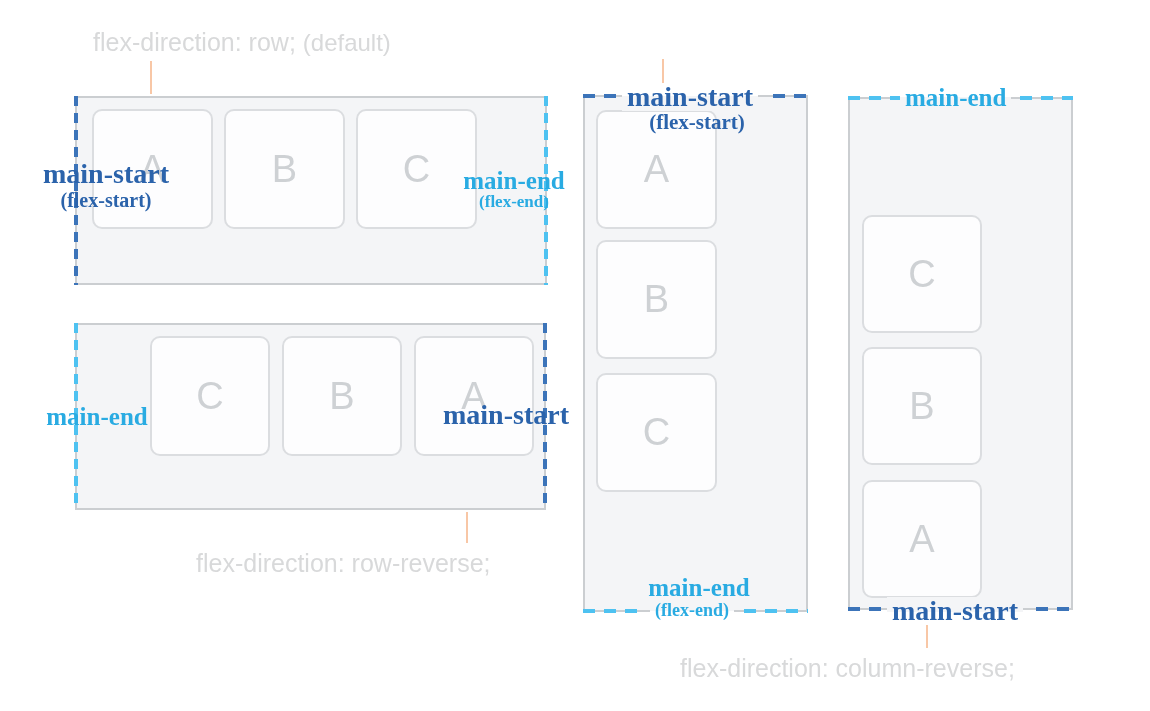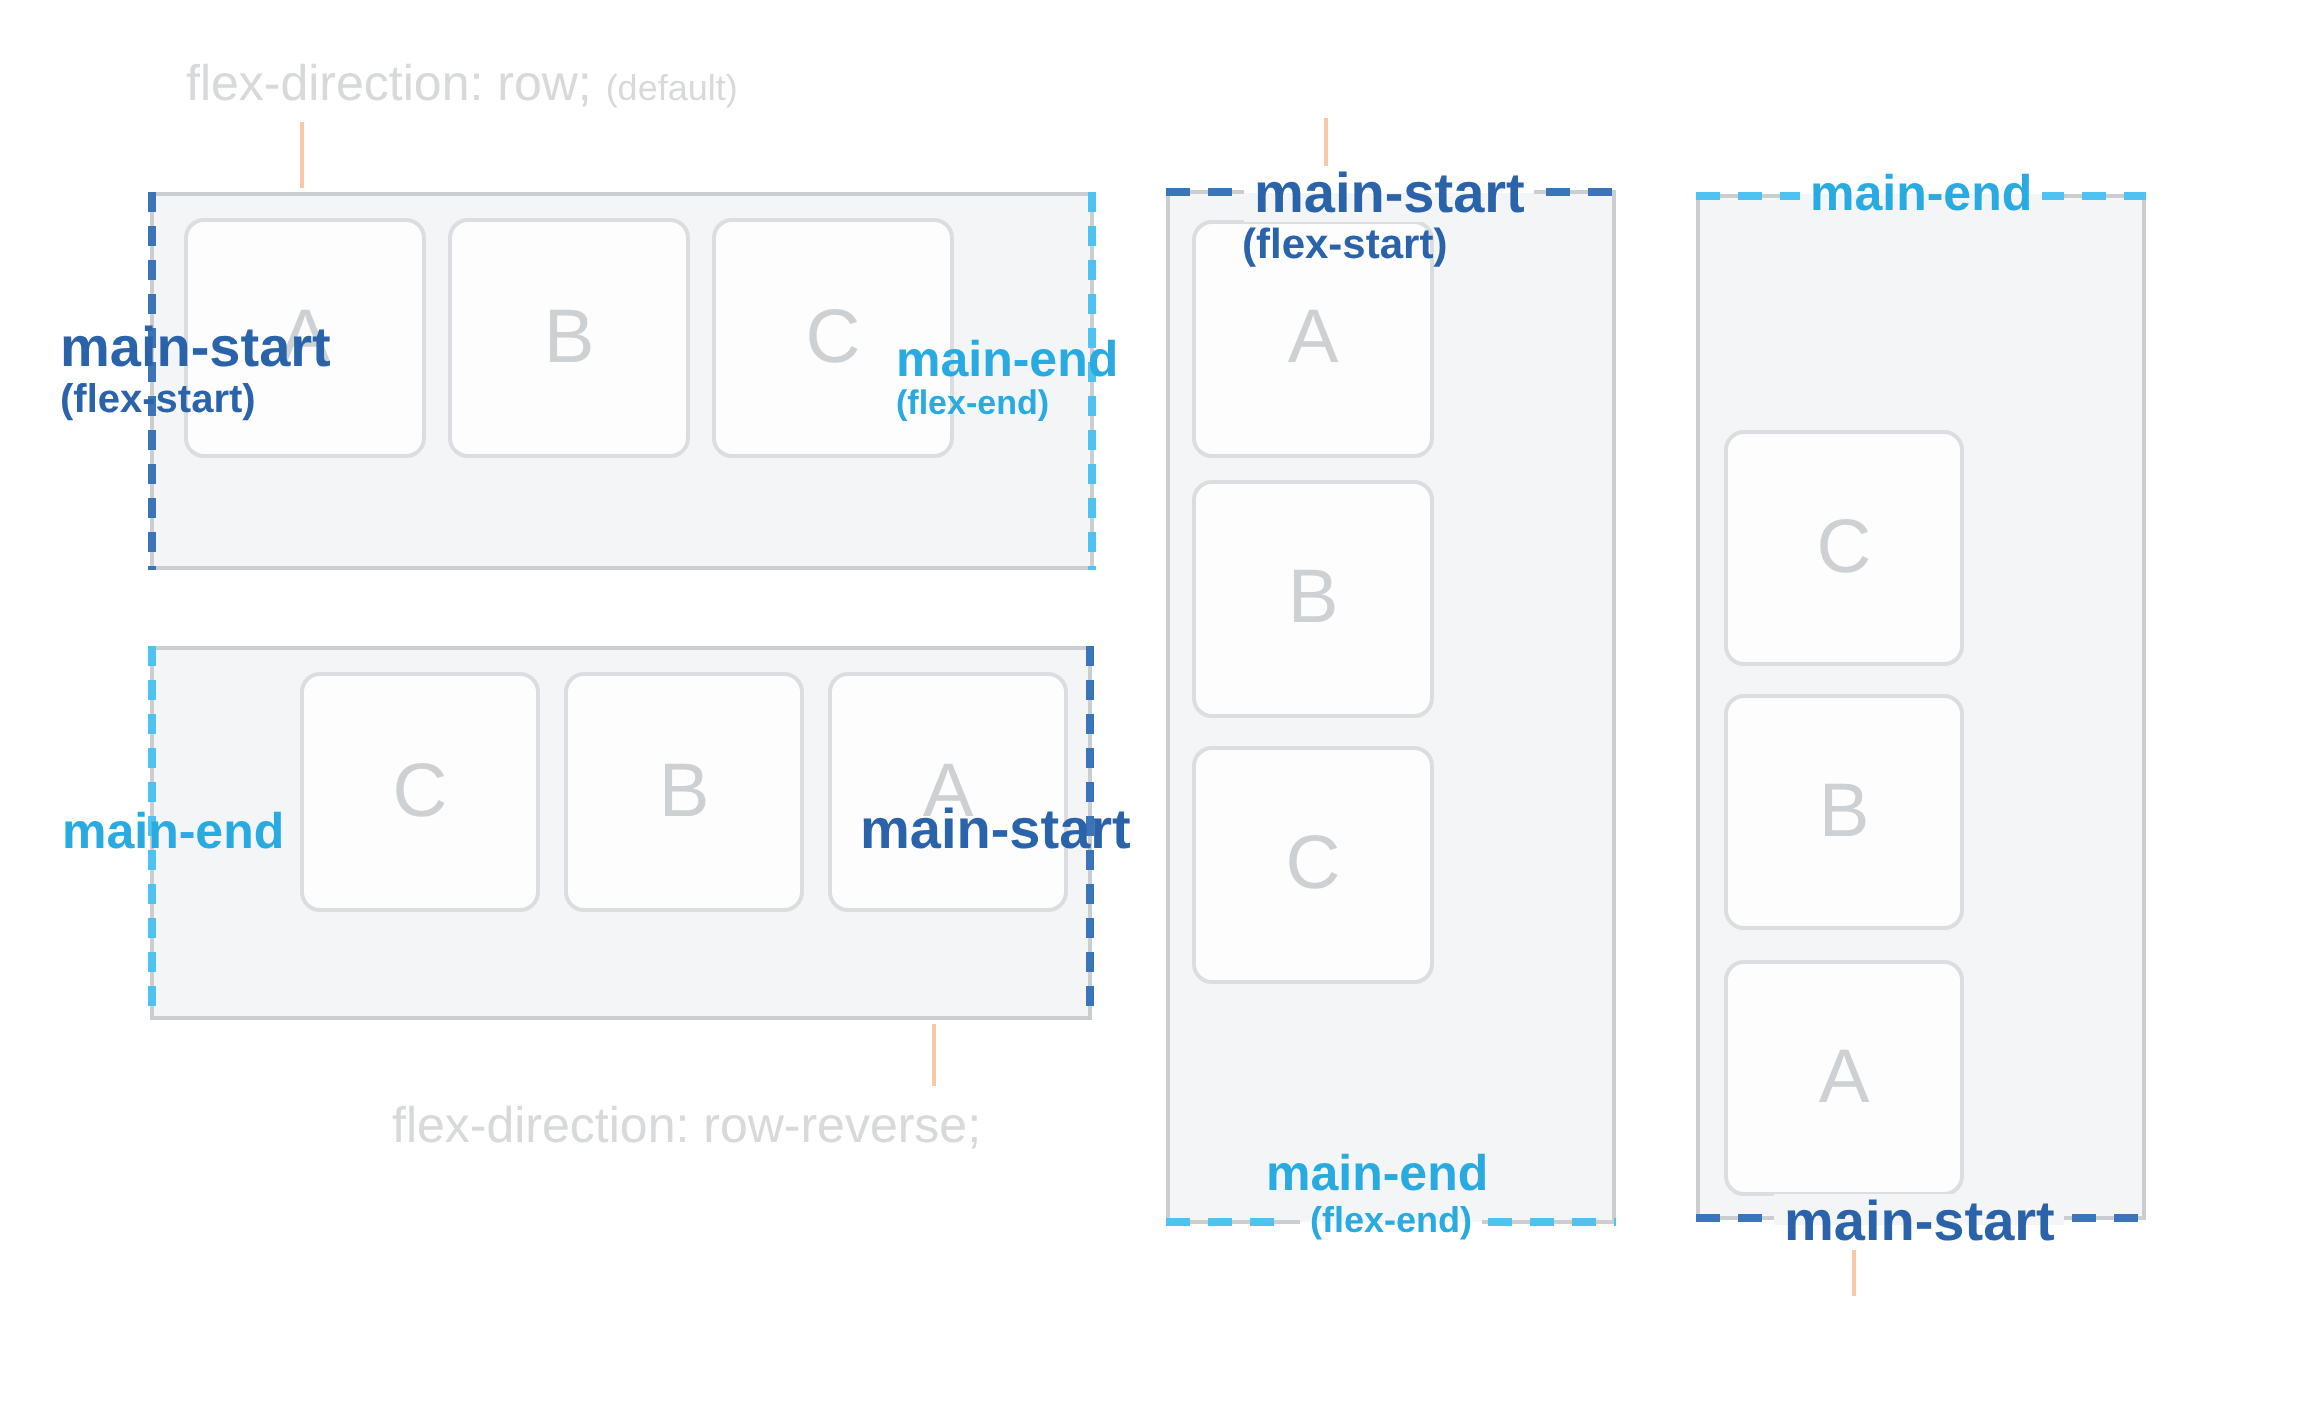--- a/index.html
+++ b/index.html
@@ -13,21 +13,21 @@
   }
   
   .title {
     position: absolute;
     font-size: 25px;
     line-height: 1;
     color: var(--title-gray, #d8d9da);
     white-space: nowrap;
     letter-spacing: 0px;
   }
-  .title .suffix { font-size: 18px; }
+  .title .suffix { font-size: 24px; }
   
   .connector {
     position: absolute;
     width: 2px;
     background: var(--connector, #f8c7a6);
   }
   
   .fc {
     position: absolute;
     background: var(--container-fill, #f4f5f7);
@@ -63,40 +63,44 @@
     z-index: 2;
   }
   .edge-h.start { background: repeating-linear-gradient(90deg, var(--main-start-dash, #3c74b9) 0 12px, transparent 12px 21px); }
   .edge-h.end   { background: repeating-linear-gradient(90deg, var(--main-end-dash, #4ec2f1) 0 12px, transparent 12px 21px); }
   
   .lbl {
     position: absolute;
     z-index: 5;
     font-weight: bold;
     line-height: 1;
-    text-align: left;
+    text-align: center;
     white-space: nowrap;
+    font-family: Liberation Serif, serif;
   }
   .lbl.blue { color: var(--main-start, #2b63ab); }
   .lbl.cyan { color: var(--main-end, #29abe2); }
   
   .mask-top    { background: linear-gradient(180deg, #ffffff 0 48%, var(--container-fill, #f4f5f7) 48% 100%); padding: 0 5px; }
   .mask-bottom { background: linear-gradient(180deg, var(--container-fill, #f4f5f7) 0 55%, #ffffff 55% 100%); padding: 0 5px; }
 </style>
 </head>
 <body style="--main-start: #2b63ab; --main-start-dash: #3c74b9; --main-end: #29abe2; --main-end-dash: #4ec2f1; --container-fill: #f4f5f7; --container-border: #cbced1; --item-letter: #ced1d4; --title-gray: #d8d9da; --connector: #f8c7a6;">
 
 <div class="canvas">
 
   <div class="title" style="left:93px; top:30px;">
     <span>flex-direction: row;</span>
     <span class="suffix">(default)</span>
   </div>
   <div class="title" style="left:196px; top:551px;text-align:center;">
     <span>flex-direction: row-reverse;</span>
+  </div>
+  <div class="title" style="left:680px; top:656px;">
+    <span>flex-direction: column-reverse;</span>
   </div>
 
   <div class="connector" style="left:150px; top:61px; height:33px;"></div>
   <div class="connector" style="left:466px; top:512px; height:31px;"></div>
   <div class="connector" style="left:662px; top:59px; height:26px;"></div>
   <div class="connector" style="left:926px; top:621px; height:27px;"></div>
 
   <div class="fc" style="left:75px; top:96px; width:472px; height:189px;">
     <div class="edge-v start" style="left:-3px;"></div>
     <div class="edge-v end" style="right:-3px;"></div>

